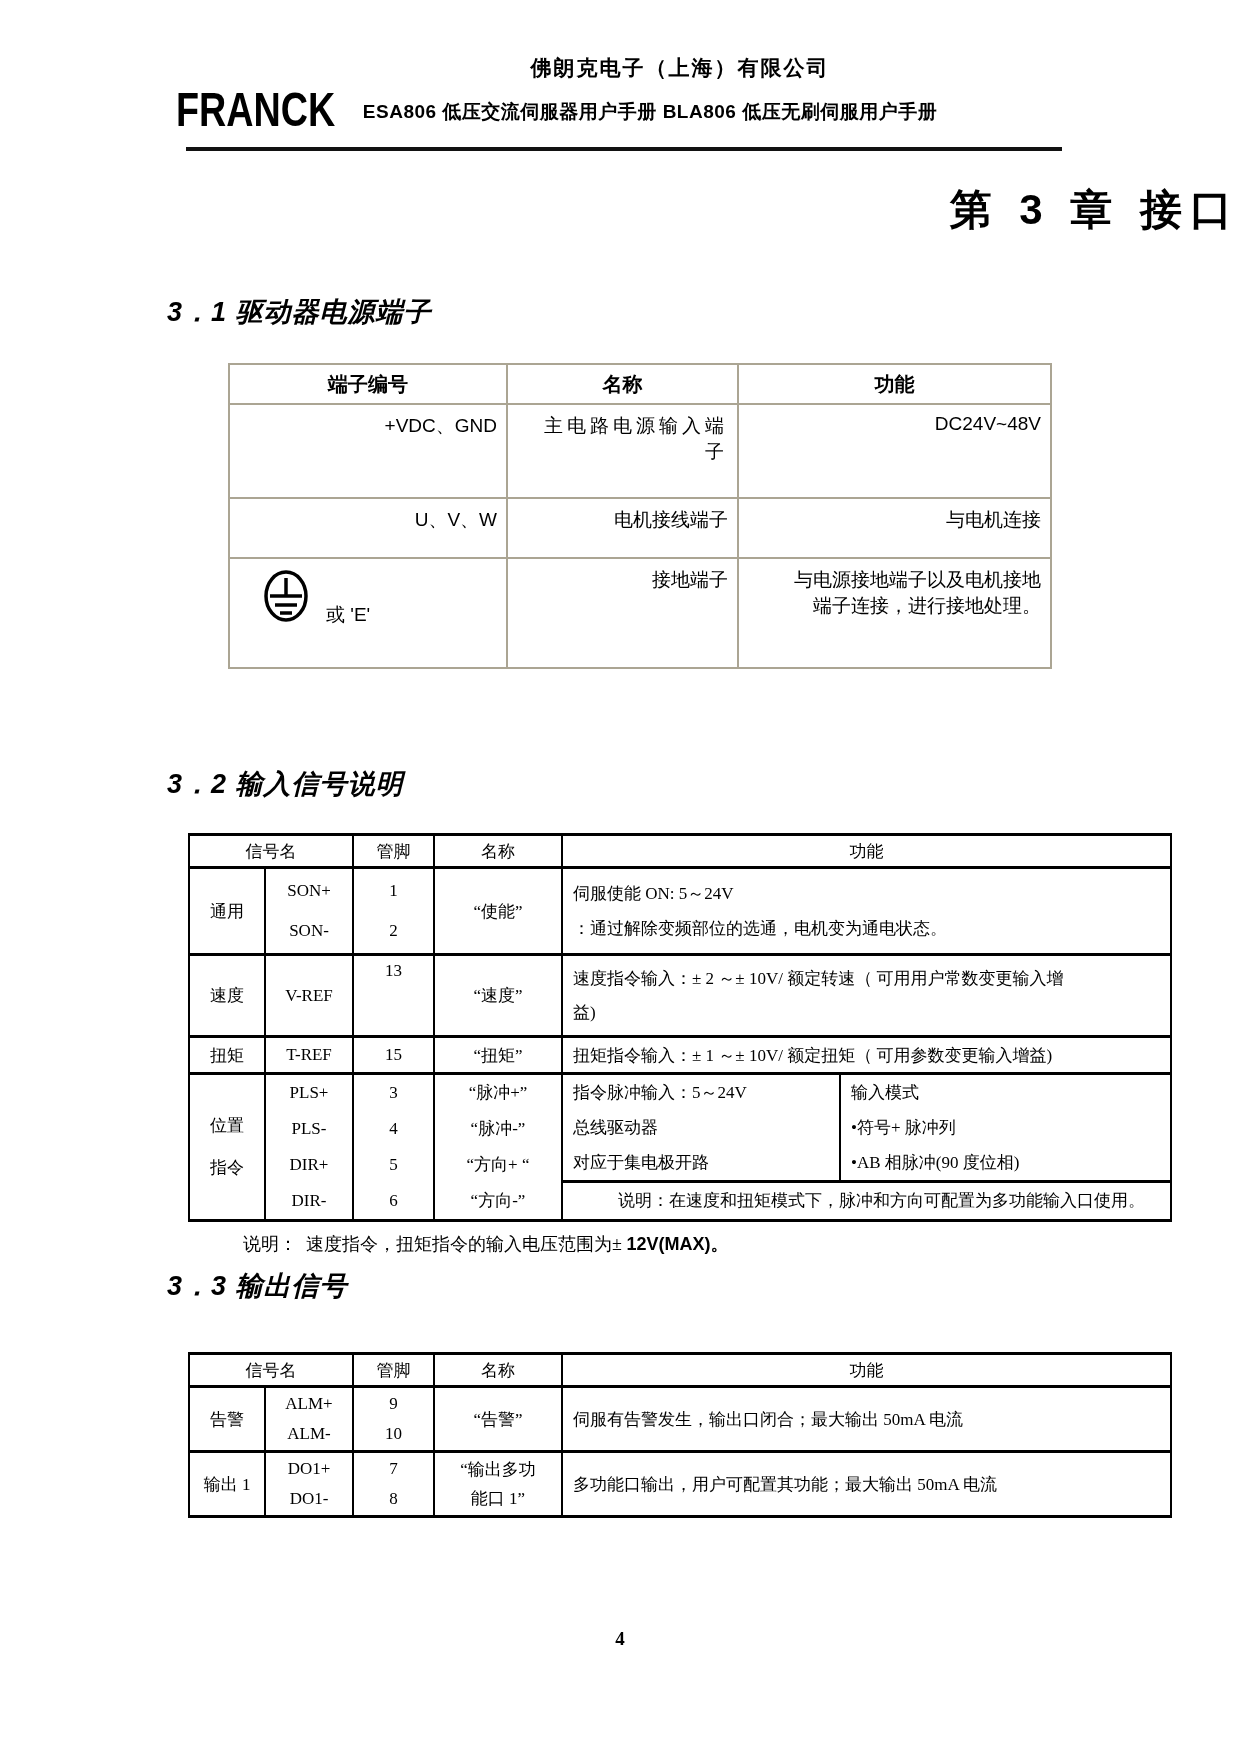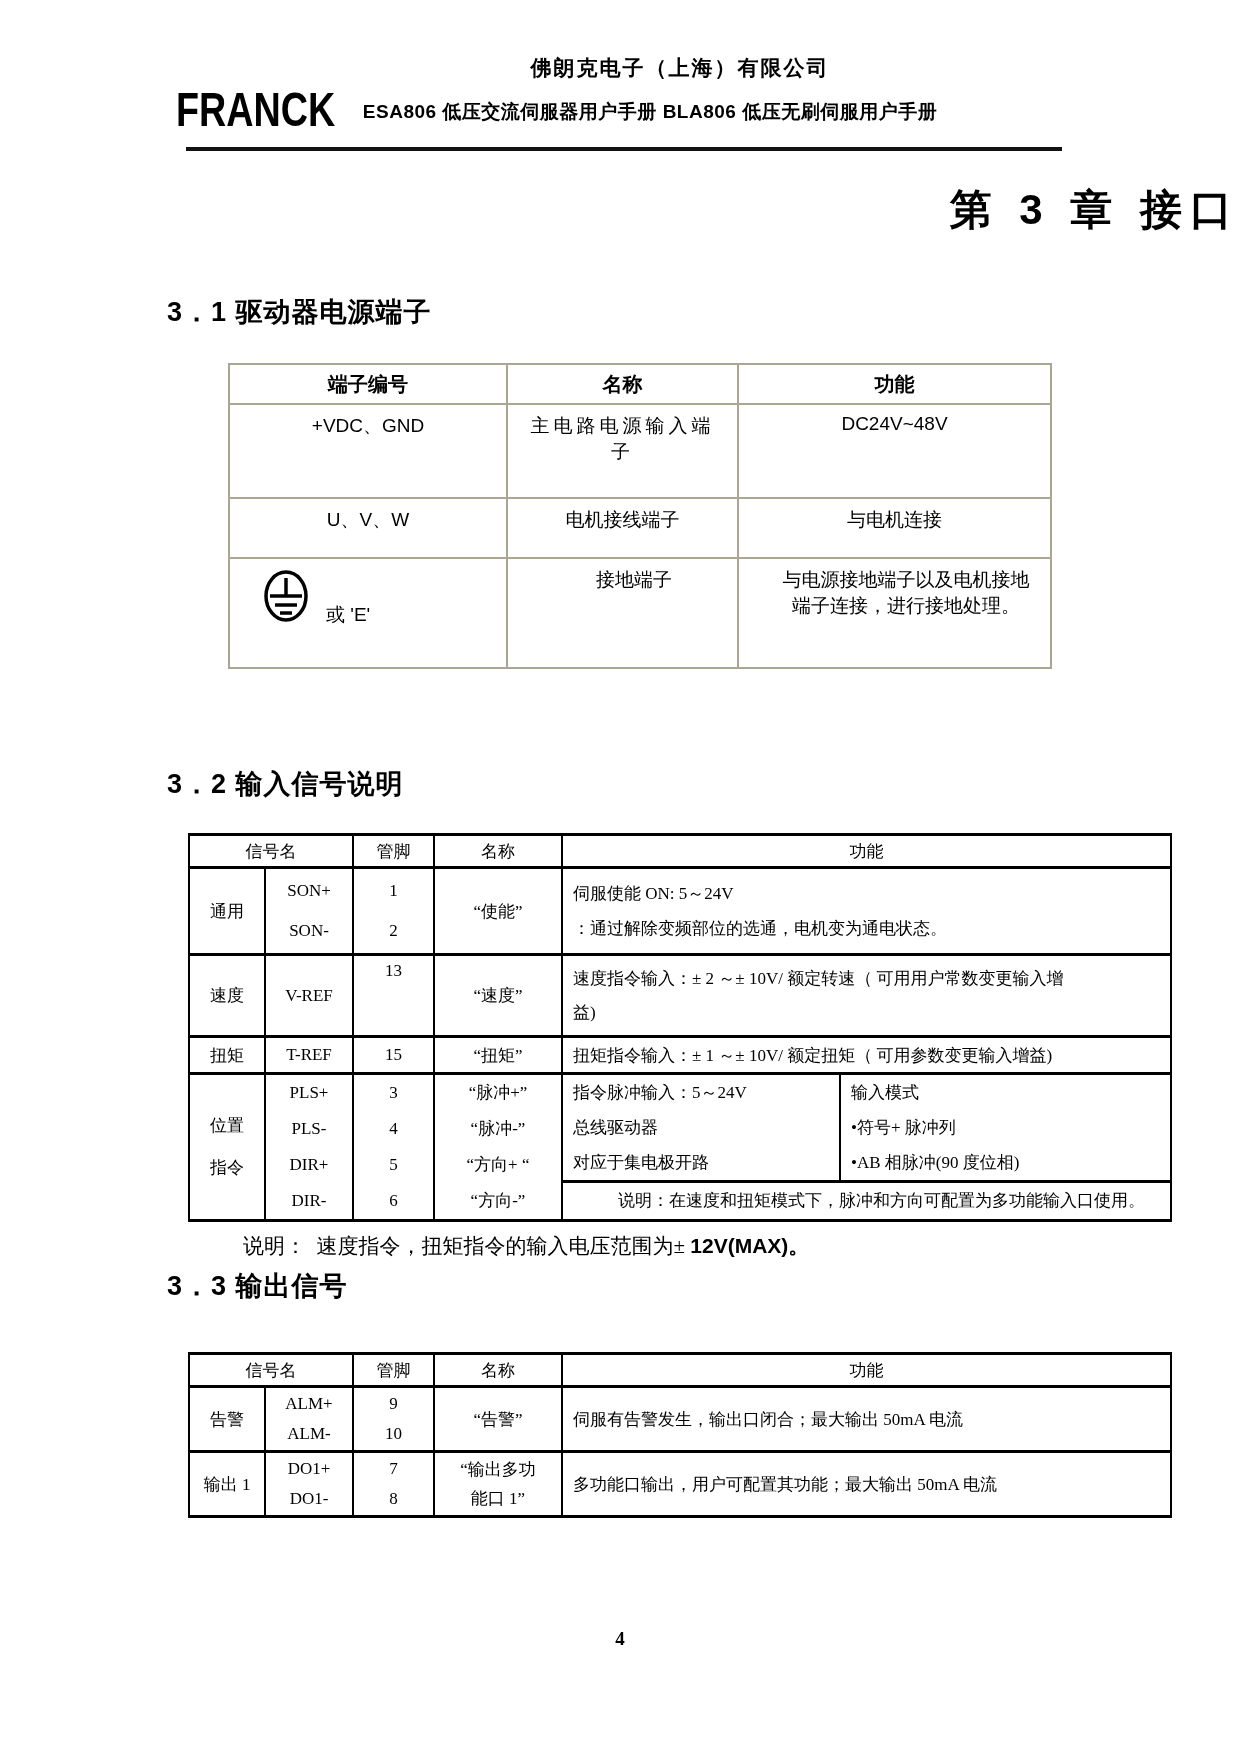--- a/index.html
+++ b/index.html
@@ -18,29 +18,29 @@
   }
   #company{top:54px;left:180px;width:1000px;text-align:center;
     font-size:21px;font-weight:700;letter-spacing:2px;}
   #manuals{top:99px;left:140px;width:1020px;text-align:center;
     font-size:19px;font-weight:700;letter-spacing:0.5px;}
   #rule{top:147px;left:186px;width:876px;height:4px;background:#121212;}
 
   
   #chapter-title{top:182px;left:0;width:1240px;text-align:right;
     font-size:42px;font-weight:700;letter-spacing:8px;}
-  .sec-heading{font-size:27px;font-weight:700;letter-spacing:1px;}
+  .sec-heading{font-size:27px;font-weight:700;letter-spacing:1px;font-style:italic;}
   #h31{top:294px;left:167px;}
   #h32{top:766px;left:167px;}
   #h33{top:1268px;left:167px;}
 
   
   #t31{top:363px;left:228px;}
   table.pwr{border-collapse:collapse;table-layout:fixed;width:822px;font-size:19px;}
-  .pwr th,.pwr td{border:2px solid #aba593;padding:4px 9px;vertical-align:top;text-align:center;}
+  .pwr th,.pwr td{border:2px solid #aba593;padding:4px 9px;vertical-align:top;text-align:right;}
   .pwr th{height:30px;font-size:20px;font-weight:700;text-align:center;vertical-align:middle;}
   .pwr .r1 td{height:80px;}
   .pwr .r2 td{height:46px;}
   .pwr .r3 td{height:96px;padding-left:32px;}
   .pwr td{padding-top:8px;}
   .ls{letter-spacing:4px;}
   .gndcell{display:flex;align-items:flex-end;gap:16px;padding-top:2px;}
   .gndcell svg{display:block;}
   .gnd-label{font-size:19px;line-height:20px;}
 
@@ -62,21 +62,21 @@
   #t32 .r-torque td{height:34px;border-radius:13px;}
   #t32 .r-pos td{height:144px;}
   #t32 .r-pos .lines4{line-height:36px;}
   #t32 .r-pos .grp{line-height:42px;}
   .posgrid{display:grid;grid-template-columns:278px 1fr;width:100%;}
   .pg-tl,.pg-tr{height:105px;border-bottom:3px solid #000;text-align:left;
     padding-left:10px;line-height:35px;white-space:pre-line;}
   .pg-tl{border-right:2px solid #000000;}
   .pg-note{grid-column:1/3;height:36px;line-height:36px;text-align:left;padding-left:10px;margin-left:45px;}
 
-  #note32{top:1232px;left:243px;font-size:21px;font-family:"Liberation Serif", serif;}
+  #note32{top:1232px;left:243px;font-size:18px;font-family:"Liberation Serif", serif;}
   #note32 .note-val{font-weight:700;font-family:"Liberation Sans", sans-serif;}
   #note32 .note-pre{white-space:pre-wrap;}
 
   #t33{top:1352px;left:188px;}
   #t33 .r-alarm td{height:62px;}
   #t33 .r-alarm .lines2{line-height:30px;}
   #t33 .r-out td{height:62px;}
   #t33 .r-out .lines2{line-height:30px;}
   #t33 .name2{line-height:29px;}
 

